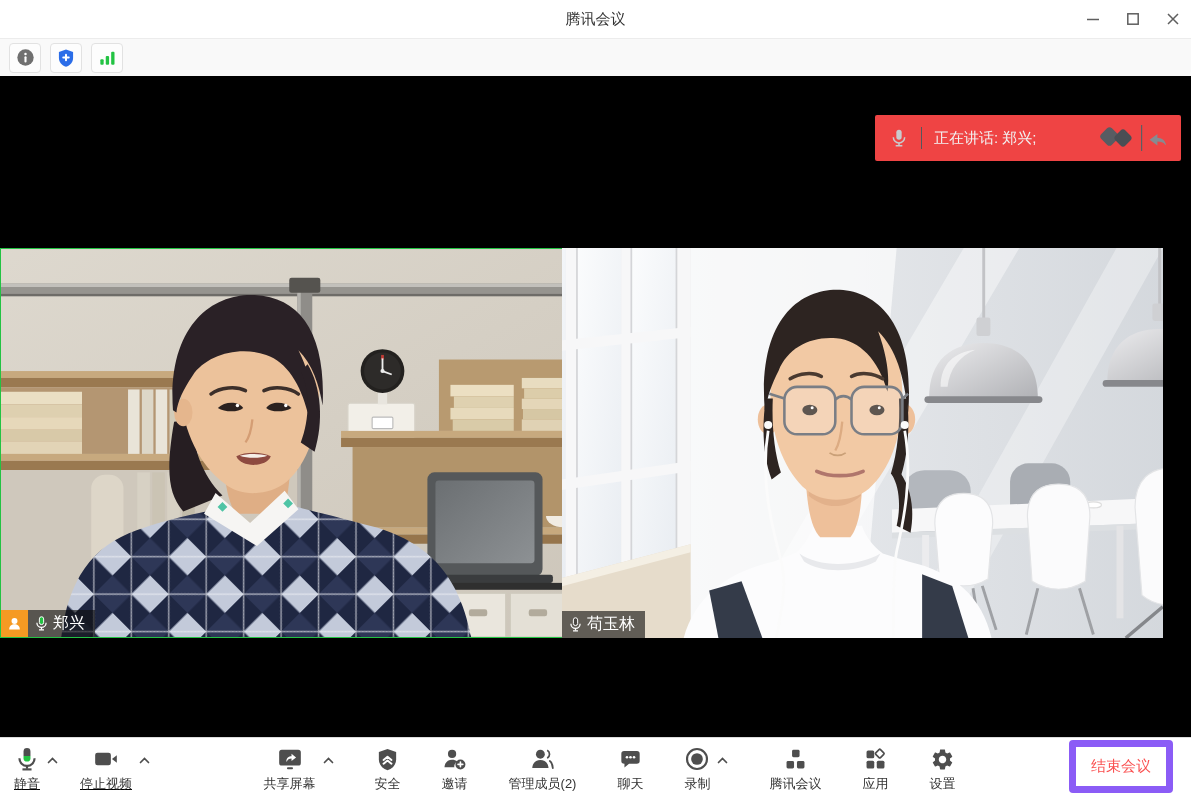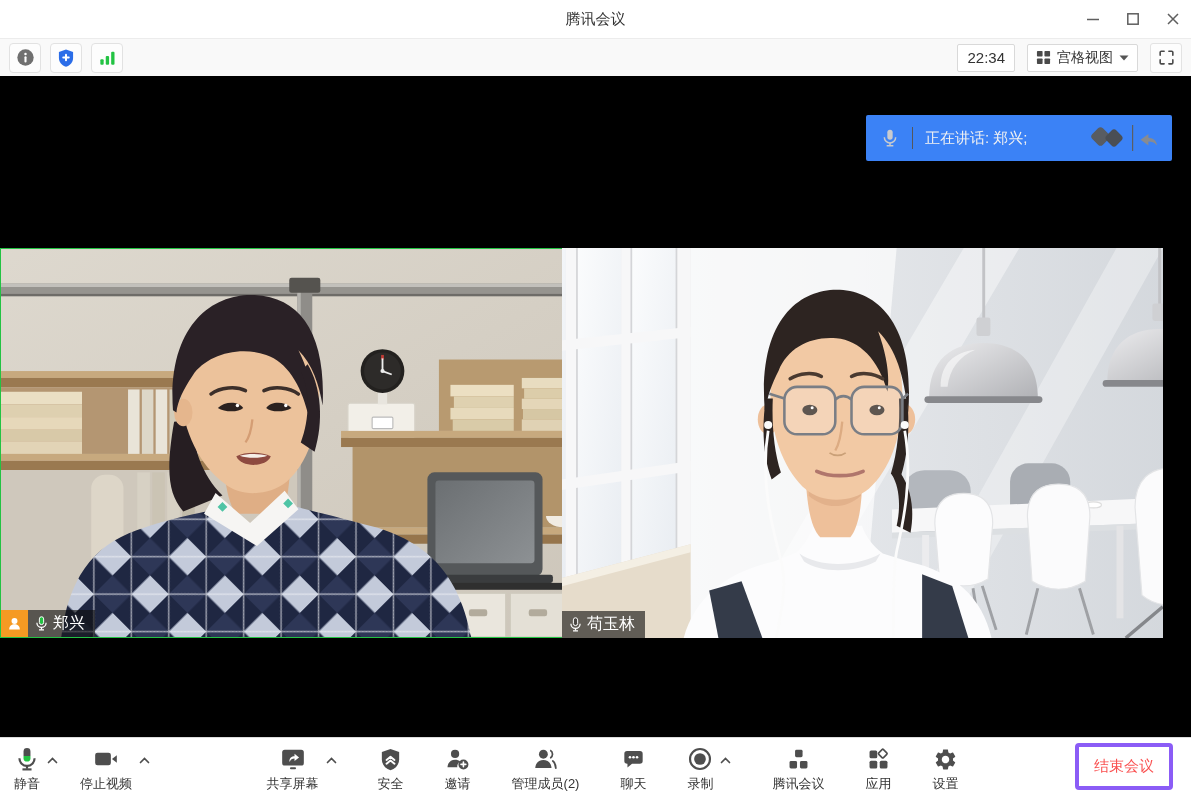--- a/index.html
+++ b/index.html
@@ -15,47 +15,47 @@
   .topbar{position:absolute;left:0;top:39px;width:100%;height:37px;background:#f9f9f9;display:flex;align-items:center;padding:0 9px;box-sizing:border-box;}
   .tb-left{display:flex;gap:9px;}
   .sqbtn{width:30px;height:28px;border:1px solid #e2e2e2;border-radius:4px;background:#fdfdfd;display:flex;align-items:center;justify-content:center;}
   .tb-spacer{flex:1;}
   .tb-right{display:flex;gap:12px;align-items:center;}
   .timebox{height:26px;border:1px solid #d9d9d9;background:#fff;border-radius:2px;display:flex;align-items:center;padding:0 9px;font-size:15px;color:#333;}
   .viewbox{height:26px;border:1px solid #d9d9d9;background:#fff;border-radius:2px;display:flex;align-items:center;gap:6px;padding:0 8px;font-size:14px;color:#333;}
   .fsbtn{width:30px;height:28px;border:1px solid #e3e3e3;border-radius:3px;background:#fdfdfd;display:flex;align-items:center;justify-content:center;}
   
   .stage{position:absolute;left:0;top:76px;width:1191px;height:661px;background:#000;}
-  .speakbar{position:absolute;top:39px;right:19px;width:306px;height:46px;background:#3b82f6;border-radius:2px;
+  .speakbar{position:absolute;top:39px;right:10px;width:306px;height:46px;background:#ef4444;border-radius:2px;
             display:flex;align-items:center;padding:0 10px 0 14px;box-sizing:border-box;}
   .speakbar .divv{width:1px;height:22px;background:#54575c;margin:0 12px;}
   .speaktext{flex:1;font-size:15px;color:#f2f2f2;white-space:nowrap;}
   .speakicons{display:flex;align-items:center;}
   .tile{position:absolute;top:172px;height:390px;overflow:hidden;background:#111;box-sizing:border-box;}
   .tile.left{left:0;width:590px;border:1px solid #23c343;}
   .tile.right{left:562px;width:601px;}
   .tile svg.scene{display:block;width:100%;height:100%;}
   .plate{position:absolute;left:0;bottom:0;display:flex;align-items:stretch;height:27px;}
   .hostbadge{width:27px;background:#f59a23;display:flex;align-items:center;justify-content:center;}
   .platebody{display:flex;align-items:center;gap:3px;padding:0 10px 0 5px;background:rgba(15,15,15,.62);color:#fff;font-size:16px;}
   .chatbar{position:absolute;left:12px;top:528px;width:170px;height:37px;background:#1f1f21;border-radius:4px;
            display:flex;align-items:center;padding:0 10px;box-sizing:border-box;}
   .chatbar .divv{width:1px;height:20px;background:#3a3a3d;margin:0 10px;}
   .chatph{flex:1;font-size:14px;color:#98989c;white-space:nowrap;overflow:hidden;}
   
   .bottombar{position:absolute;left:0;top:737px;width:100%;height:63px;background:#fff;border-top:1px solid #dcdcdc;
              display:flex;align-items:center;box-sizing:border-box;}
-  .bb-left{display:flex;align-items:center;padding-left:14px;gap:10px;}
+  .bb-left{display:flex;align-items:center;padding-left:14px;gap:10px;text-decoration:underline;}
   .bb-center{flex:1;display:flex;align-items:center;justify-content:center;gap:41px;}
   .ctrl{display:flex;flex-direction:column;align-items:center;cursor:default;}
   .ctrl-ic{height:28px;display:flex;align-items:center;justify-content:center;color:#4e4e4e;}
   .ctrl-lb{font-size:13px;color:#333;margin-top:2px;white-space:nowrap;}
   .chev{align-self:center;margin:0 0 18px 0;display:flex;}
   .pair{display:flex;align-items:center;gap:7px;}
-  .endbtn{margin:0 18px 6px 0;padding:10px 15px;border:4px solid #8b5cf6;border-radius:4px;background:#fff;
+  .endbtn{margin:0 18px 6px 0;padding:10px 15px;border:7px solid #8b5cf6;border-radius:4px;background:#fff;
           color:#fa5151;font-size:15px;white-space:nowrap;}
 </style>
 </head>
 <body>
 
 <div class="app">
 
   <div class="titlebar">
     <div class="title">腾讯会议</div>
     <div class="winctl">
@@ -95,45 +95,20 @@
       </div>
       <div class="sqbtn">
         <svg width="20" height="20" viewBox="0 0 24 24">
             <rect x="4" y="13.5" width="4" height="6.5" rx="1.2" fill="#23c343"></rect>
             <rect x="10.5" y="9.5" width="4" height="10.5" rx="1.2" fill="#23c343"></rect>
             <rect x="17" y="4.5" width="4" height="15.5" rx="1.2" fill="#23c343"></rect>
           </svg>
       </div>
     </div>
     <div class="tb-spacer"></div>
-    <div class="tb-right">
-      <div class="timebox">
-        <span>22:34</span>
-      </div>
-      <div class="viewbox">
-        <svg width="15" height="15" viewBox="0 0 16 16">
-            <rect x="1" y="1" width="6" height="6" rx="0.8" fill="#4a4a4a"></rect>
-            <rect x="9" y="1" width="6" height="6" rx="0.8" fill="#4a4a4a"></rect>
-            <rect x="1" y="9" width="6" height="6" rx="0.8" fill="#4a4a4a"></rect>
-            <rect x="9" y="9" width="6" height="6" rx="0.8" fill="#4a4a4a"></rect>
-          </svg>
-        <span>宫格视图</span>
-        <svg width="10" height="6" viewBox="0 0 10 6">
-            <path d="M0.5,0.5 H9.5 L5,5.5 Z" fill="#555"></path>
-          </svg>
-      </div>
-      <div class="fsbtn">
-        <svg width="19" height="19" viewBox="0 0 24 24" fill="none" stroke="#4a4a4a" stroke-width="2" stroke-linecap="round">
-            <path d="M4,9 V5.5 A1.5,1.5 0 0 1 5.5,4 H9"></path>
-            <path d="M15,4 H18.5 A1.5,1.5 0 0 1 20,5.5 V9"></path>
-            <path d="M20,15 V18.5 A1.5,1.5 0 0 1 18.5,20 H15"></path>
-            <path d="M9,20 H5.5 A1.5,1.5 0 0 1 4,18.5 V15"></path>
-          </svg>
-      </div>
-    </div>
   </div>
 
   <div class="stage">
 
     <div class="speakbar">
       <svg width="20" height="20" viewBox="0 0 24 24">
           <rect x="8.8" y="2" width="6.4" height="12" rx="3.2" fill="#c9cbce"></rect>
           <path d="M5.2,11.2 a6.8,6.8 0 0 0 13.6,0" fill="none" stroke="#c9cbce" stroke-width="1.8"></path>
           <line x1="12" y1="18" x2="12" y2="21" stroke="#c9cbce" stroke-width="1.8"></line>
           <line x1="8" y1="21.3" x2="16" y2="21.3" stroke="#c9cbce" stroke-width="1.8"></line>

